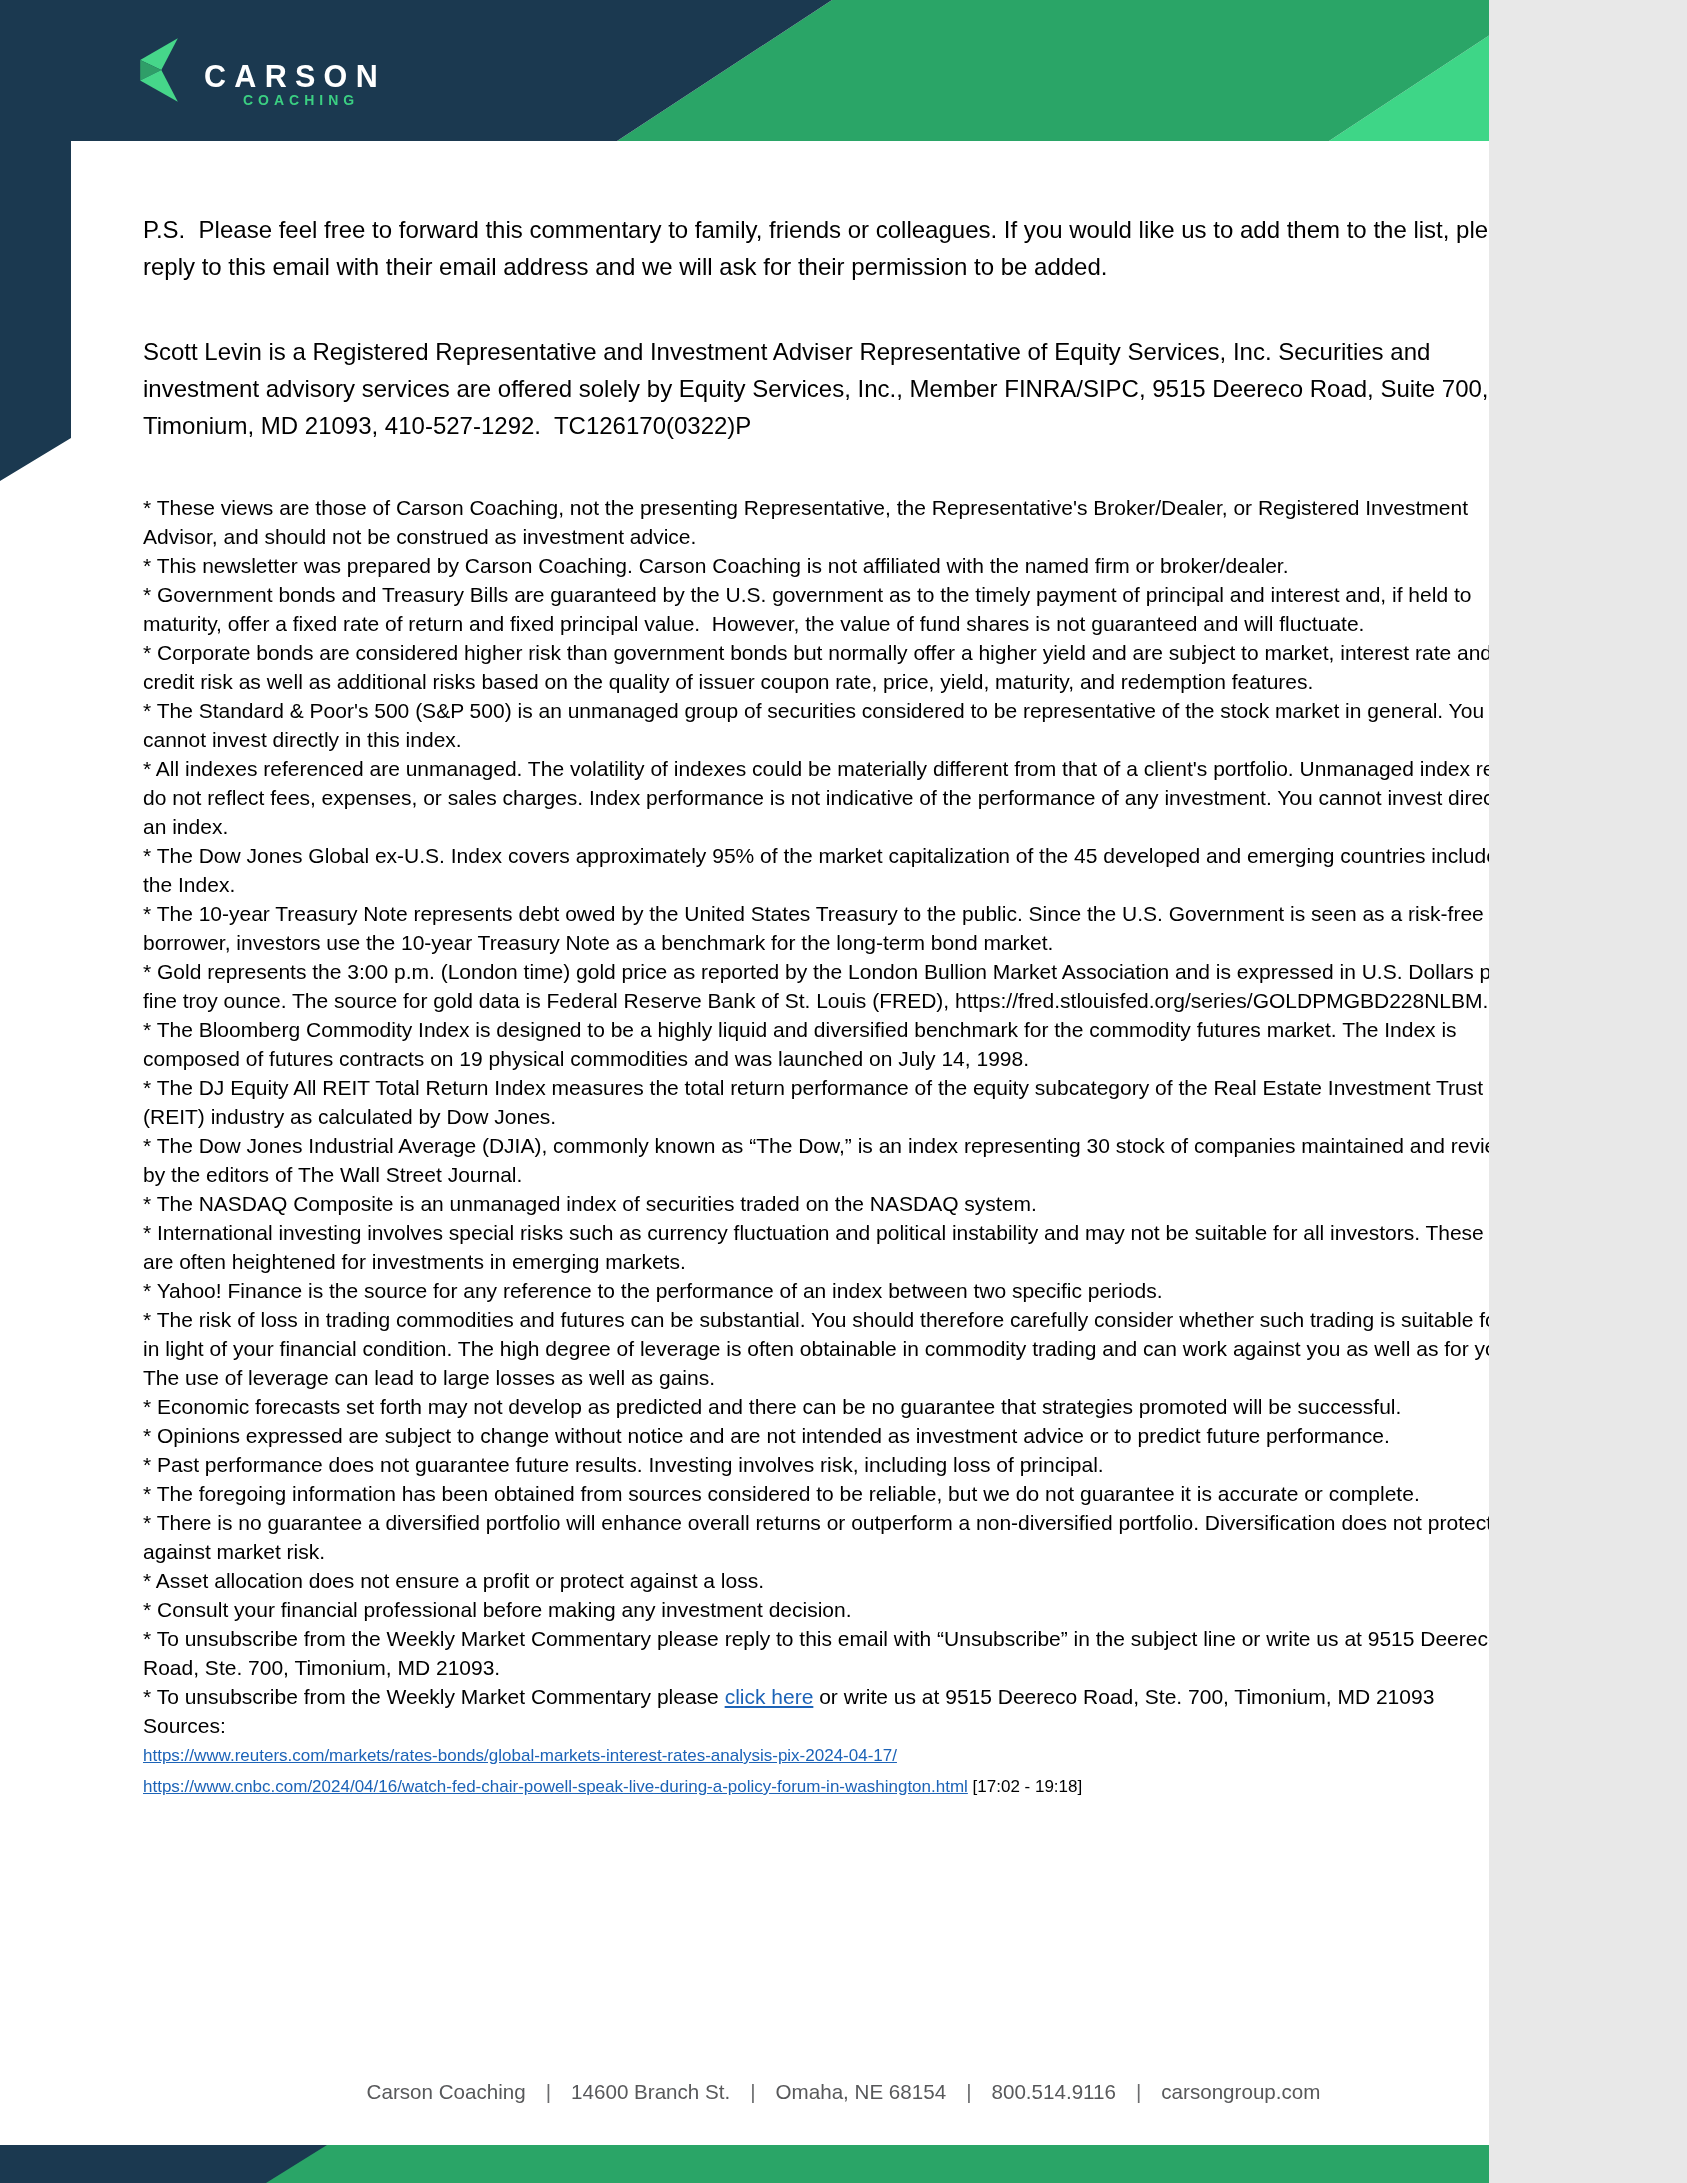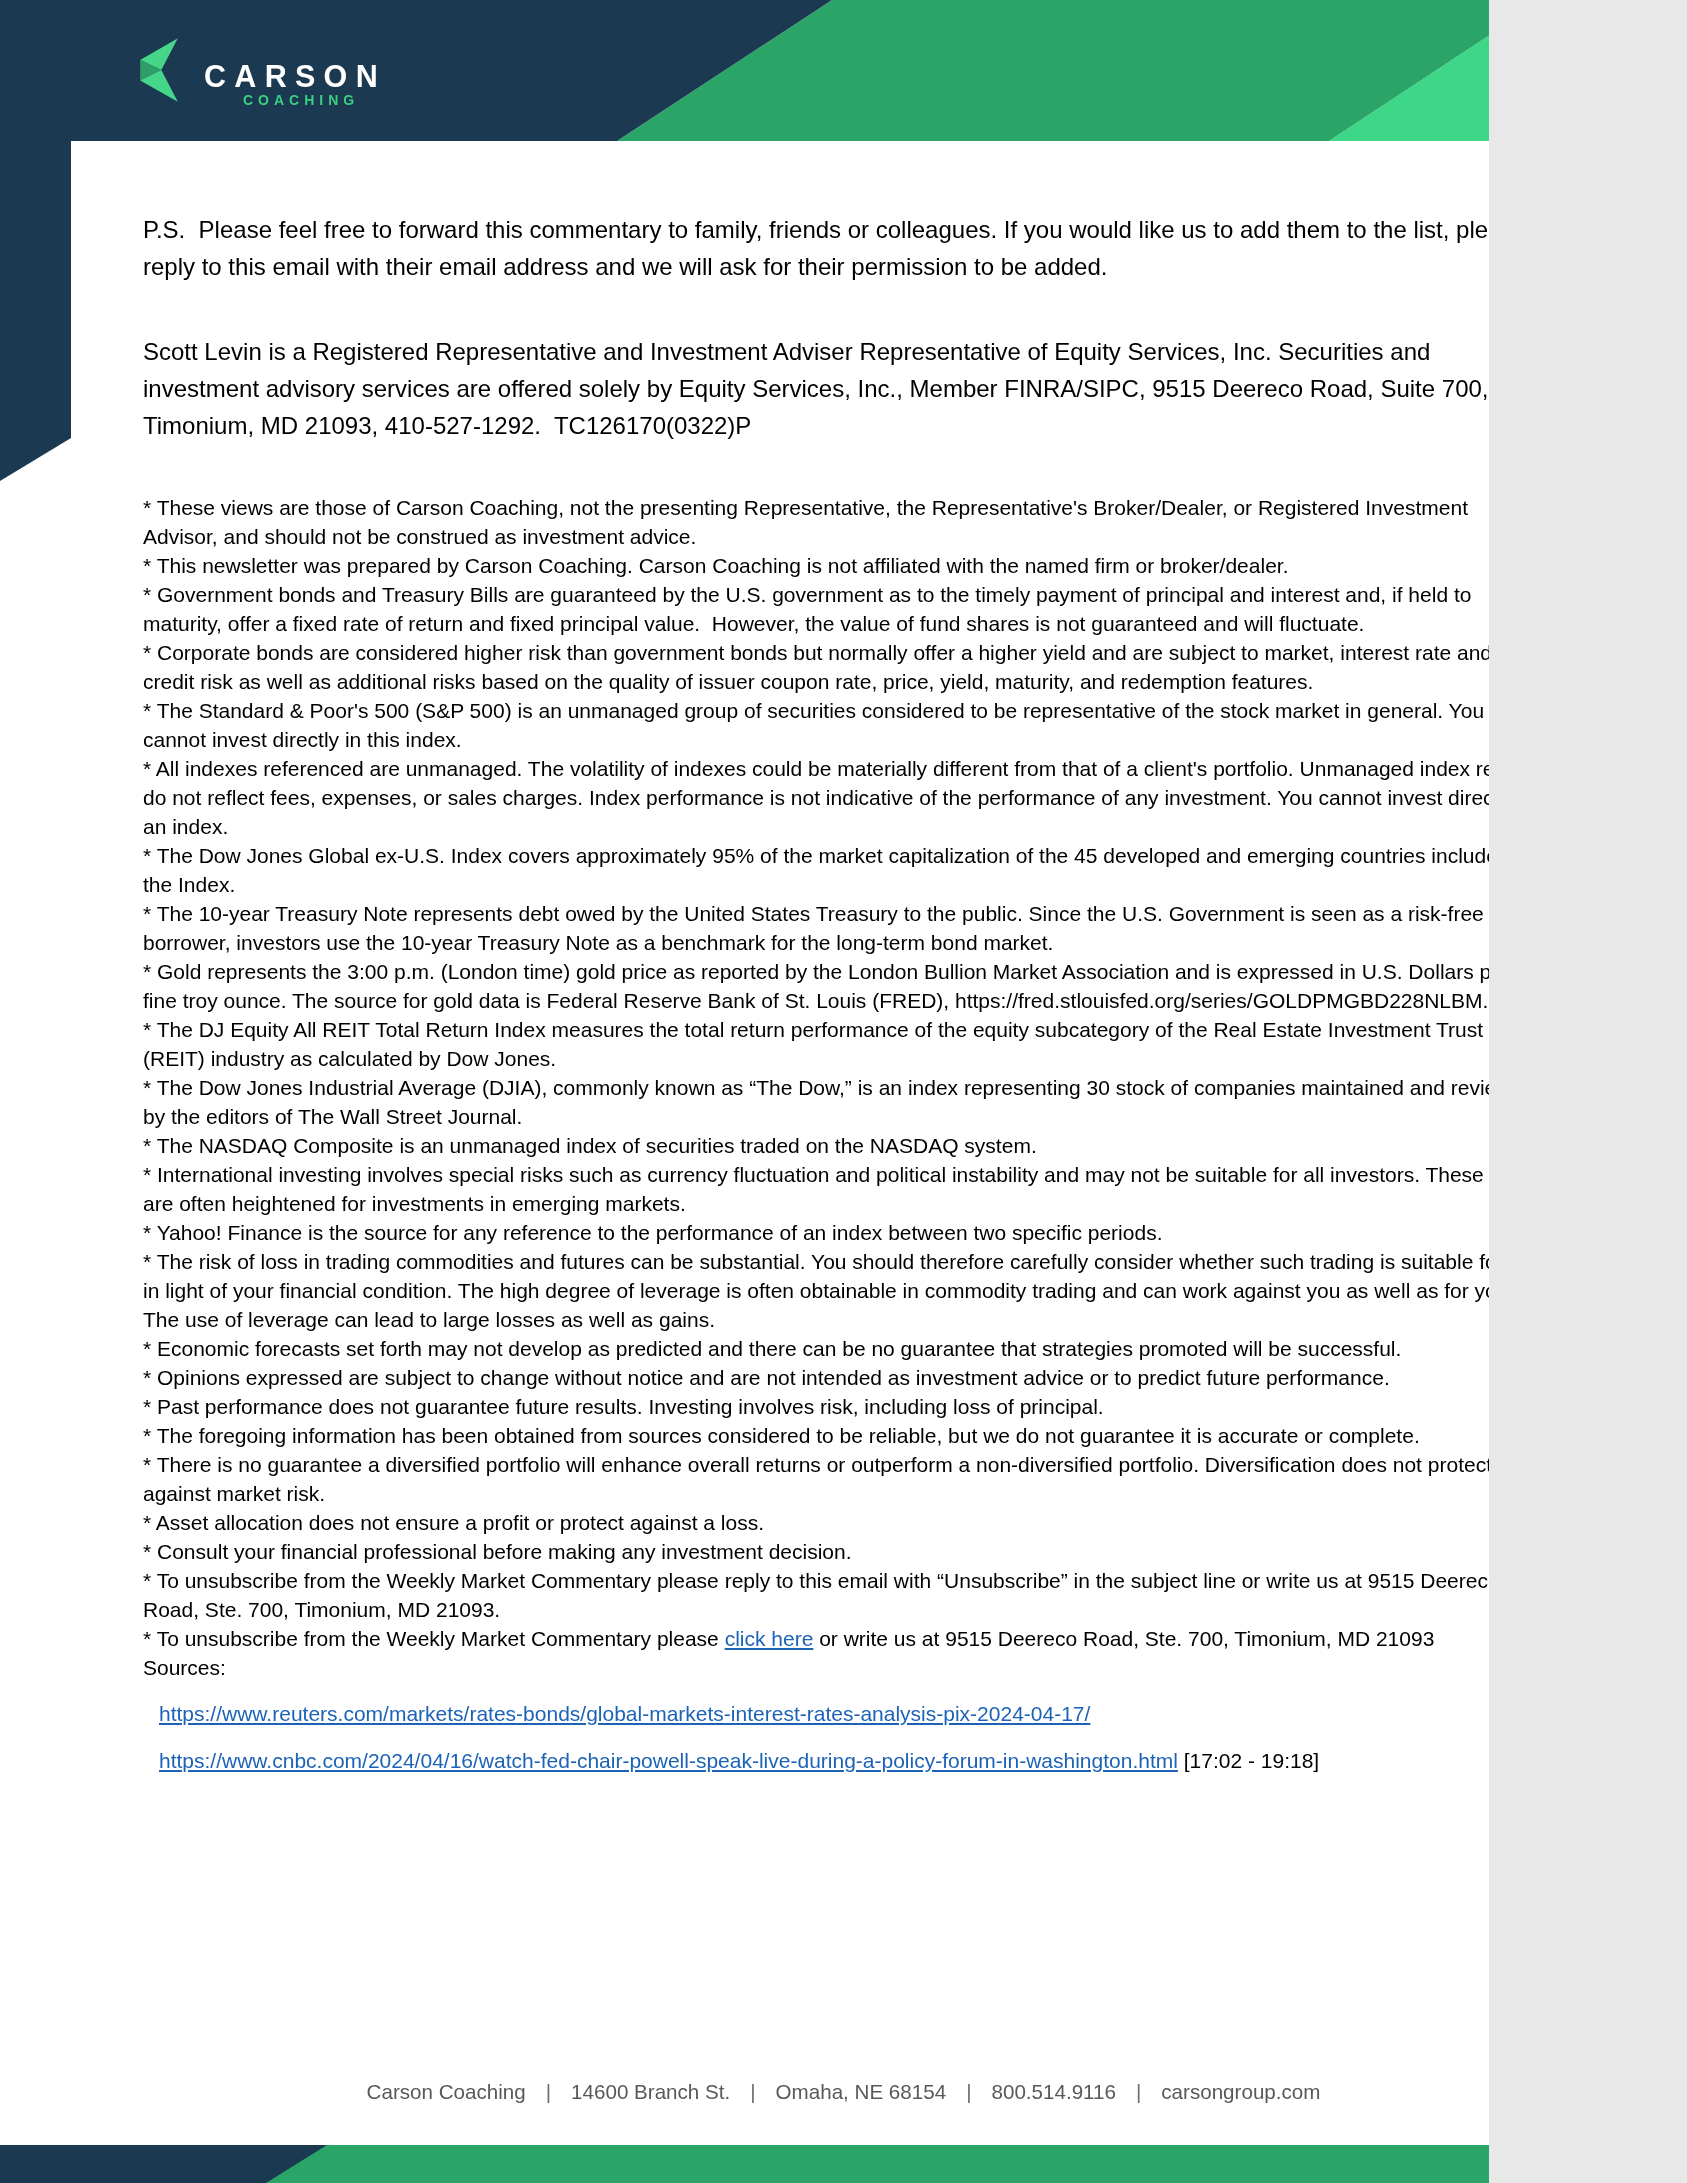--- a/index.html
+++ b/index.html
@@ -30,21 +30,21 @@
     letter-spacing:5px;color:#3bcf82;line-height:1;}
   
   .content{position:absolute;left:143px;top:211px;width:1404px;}
   p.large{font-size:24px;line-height:37px;margin:0;white-space:pre-wrap;}
   p.small{font-size:21px;line-height:29px;margin:0;white-space:pre-wrap;}
   #ps{margin-bottom:48px;}
   #disclosure{margin-bottom:49px;}
   #disclaimers{margin-top:12px;}
   .sources-label{margin-top:66px;}
   a.doclink{color:#1c63b7;text-decoration:underline;cursor:pointer;white-space:pre-wrap;}
-  .src-line{font-size:21px;line-height:31px;margin:16px;}
+  .src-line{font-size:17px;line-height:31px;margin:0;}
   
   .footer{position:absolute;left:0;top:2080px;width:1687px;text-align:center;
     font-size:20.6px;color:#58595b;}
   .footer .sep{padding:0 20px;color:#6b6c6e;}
 </style>
 </head>
 <body>
 
 <div class="page">
 
@@ -69,20 +69,21 @@
     <div id="disclaimers">
         <p class="small">* These views are those of Carson Coaching, not the presenting Representative, the Representative's Broker/Dealer, or Registered Investment Advisor, and should not be construed as investment advice.</p>
         <p class="small">* This newsletter was prepared by Carson Coaching. Carson Coaching is not affiliated with the named firm or broker/dealer.</p>
         <p class="small">* Government bonds and Treasury Bills are guaranteed by the U.S. government as to the timely payment of principal and interest and, if held to maturity, offer a fixed rate of return and fixed principal value.  However, the value of fund shares is not guaranteed and will fluctuate.</p>
         <p class="small">* Corporate bonds are considered higher risk than government bonds but normally offer a higher yield and are subject to market, interest rate and credit risk as well as additional risks based on the quality of issuer coupon rate, price, yield, maturity, and redemption features.</p>
         <p class="small">* The Standard &amp; Poor's 500 (S&amp;P 500) is an unmanaged group of securities considered to be representative of the stock market in general. You cannot invest directly in this index.</p>
         <p class="small">* All indexes referenced are unmanaged. The volatility of indexes could be materially different from that of a client's portfolio. Unmanaged index returns do not reflect fees, expenses, or sales charges. Index performance is not indicative of the performance of any investment. You cannot invest directly in an index.</p>
         <p class="small">* The Dow Jones Global ex-U.S. Index covers approximately 95% of the market capitalization of the 45 developed and emerging countries included in the Index.</p>
         <p class="small">* The 10-year Treasury Note represents debt owed by the United States Treasury to the public. Since the U.S. Government is seen as a risk-free borrower, investors use the 10-year Treasury Note as a benchmark for the long-term bond market.</p>
         <p class="small">* Gold represents the 3:00 p.m. (London time) gold price as reported by the London Bullion Market Association and is expressed in U.S. Dollars per fine troy ounce. The source for gold data is Federal Reserve Bank of St. Louis (FRED), https://fred.stlouisfed.org/series/GOLDPMGBD228NLBM.</p>
+        <p class="small">* The Bloomberg Commodity Index is designed to be a highly liquid and diversified benchmark for the commodity futures market. The Index is composed of futures contracts on 19 physical commodities and was launched on July 14, 1998.</p>
         <p class="small">* The DJ Equity All REIT Total Return Index measures the total return performance of the equity subcategory of the Real Estate Investment Trust (REIT) industry as calculated by Dow Jones.</p>
         <p class="small">* The Dow Jones Industrial Average (DJIA), commonly known as “The Dow,” is an index representing 30 stock of companies maintained and reviewed by the editors of The Wall Street Journal.</p>
         <p class="small">* The NASDAQ Composite is an unmanaged index of securities traded on the NASDAQ system.</p>
         <p class="small">* International investing involves special risks such as currency fluctuation and political instability and may not be suitable for all investors. These risks are often heightened for investments in emerging markets.</p>
         <p class="small">* Yahoo! Finance is the source for any reference to the performance of an index between two specific periods.</p>
         <p class="small">* The risk of loss in trading commodities and futures can be substantial. You should therefore carefully consider whether such trading is suitable for you in light of your financial condition. The high degree of leverage is often obtainable in commodity trading and can work against you as well as for you. The use of leverage can lead to large losses as well as gains.</p>
         <p class="small">* Economic forecasts set forth may not develop as predicted and there can be no guarantee that strategies promoted will be successful.</p>
         <p class="small">* Opinions expressed are subject to change without notice and are not intended as investment advice or to predict future performance.</p>
         <p class="small">* Past performance does not guarantee future results. Investing involves risk, including loss of principal.</p>
         <p class="small">* The foregoing information has been obtained from sources considered to be reliable, but we do not guarantee it is accurate or complete.</p>

